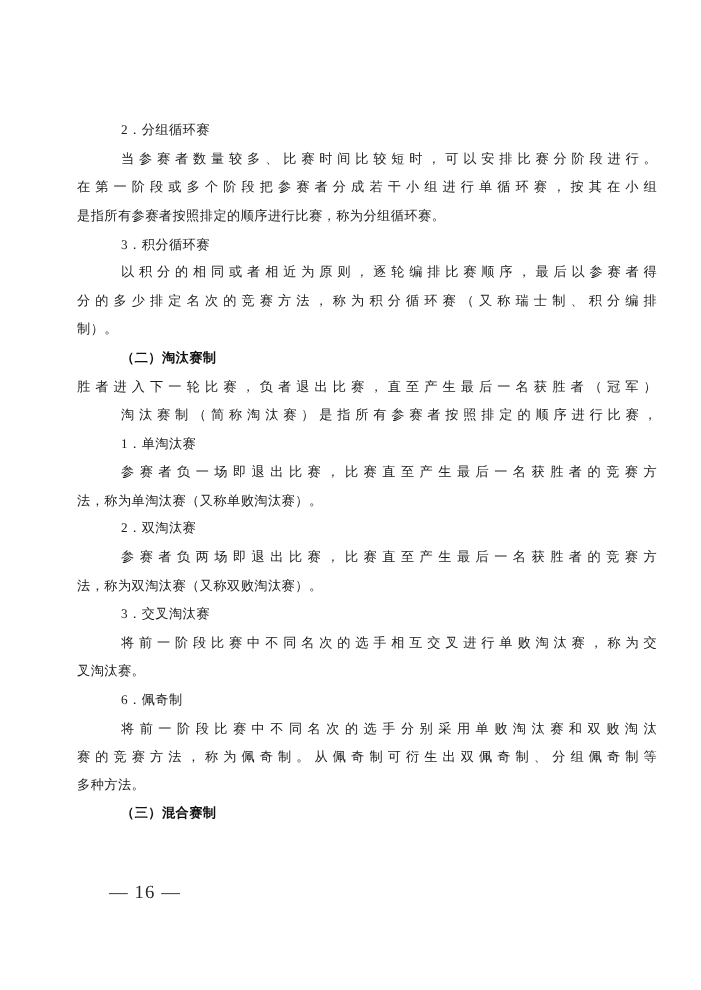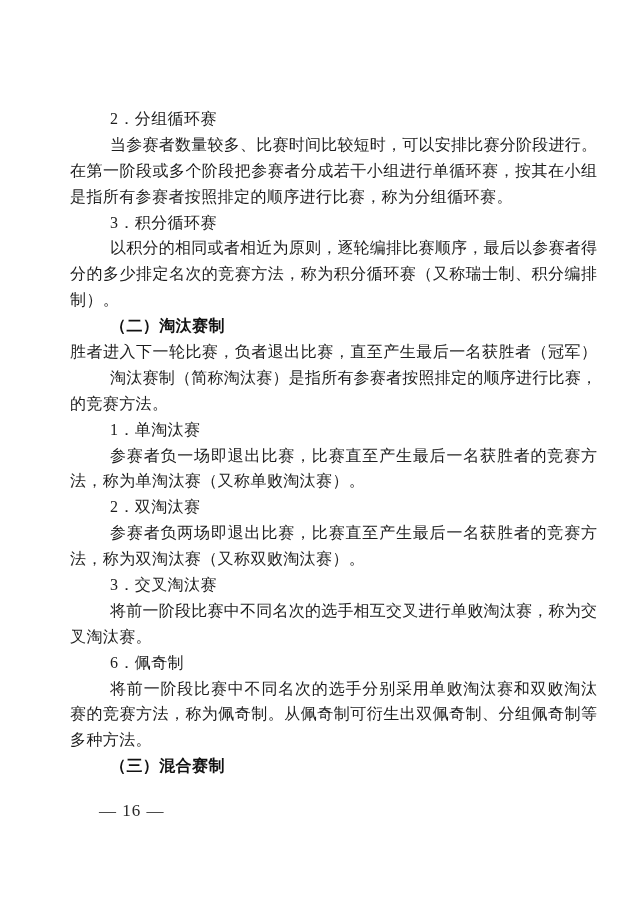--- a/index.html
+++ b/index.html
@@ -19,21 +19,21 @@
   .content {
     position: absolute;
     left: 70px;
     top: 106px;
     width: 527px;
   }
   .line {
     width: 527px;
     height: 25.9px;
     line-height: 25.9px;
-    font-size: 16px;
+    font-size: 12px;
     letter-spacing: 0.4px;
     white-space: nowrap;
     box-sizing: border-box;
     color: #1d1d1d;
   }
   
   .indent, .indent-full, .heading {
     padding-left: 40px;
   }
   
@@ -66,21 +66,20 @@
       <div class="line indent-full">当参赛者数量较多、比赛时间比较短时，可以安排比赛分阶段进行。</div>
       <div class="line full">在第一阶段或多个阶段把参赛者分成若干小组进行单循环赛，按其在小组</div>
       <div class="line end">是指所有参赛者按照排定的顺序进行比赛，称为分组循环赛。</div>
       <div class="line indent">3．积分循环赛</div>
       <div class="line indent-full">以积分的相同或者相近为原则，逐轮编排比赛顺序，最后以参赛者得</div>
       <div class="line full">分的多少排定名次的竞赛方法，称为积分循环赛（又称瑞士制、积分编排</div>
       <div class="line end">制）。</div>
       <div class="line heading">（二）淘汰赛制</div>
       <div class="line full">胜者进入下一轮比赛，负者退出比赛，直至产生最后一名获胜者（冠军）</div>
       <div class="line indent-full">淘汰赛制（简称淘汰赛）是指所有参赛者按照排定的顺序进行比赛，</div>
-      <div class="line end">的竞赛方法。</div>
       <div class="line indent">1．单淘汰赛</div>
       <div class="line indent-full">参赛者负一场即退出比赛，比赛直至产生最后一名获胜者的竞赛方</div>
       <div class="line end">法，称为单淘汰赛（又称单败淘汰赛）。</div>
       <div class="line indent">2．双淘汰赛</div>
       <div class="line indent-full">参赛者负两场即退出比赛，比赛直至产生最后一名获胜者的竞赛方</div>
       <div class="line end">法，称为双淘汰赛（又称双败淘汰赛）。</div>
       <div class="line indent">3．交叉淘汰赛</div>
       <div class="line indent-full">将前一阶段比赛中不同名次的选手相互交叉进行单败淘汰赛，称为交</div>
       <div class="line end">叉淘汰赛。</div>
       <div class="line indent">6．佩奇制</div>

